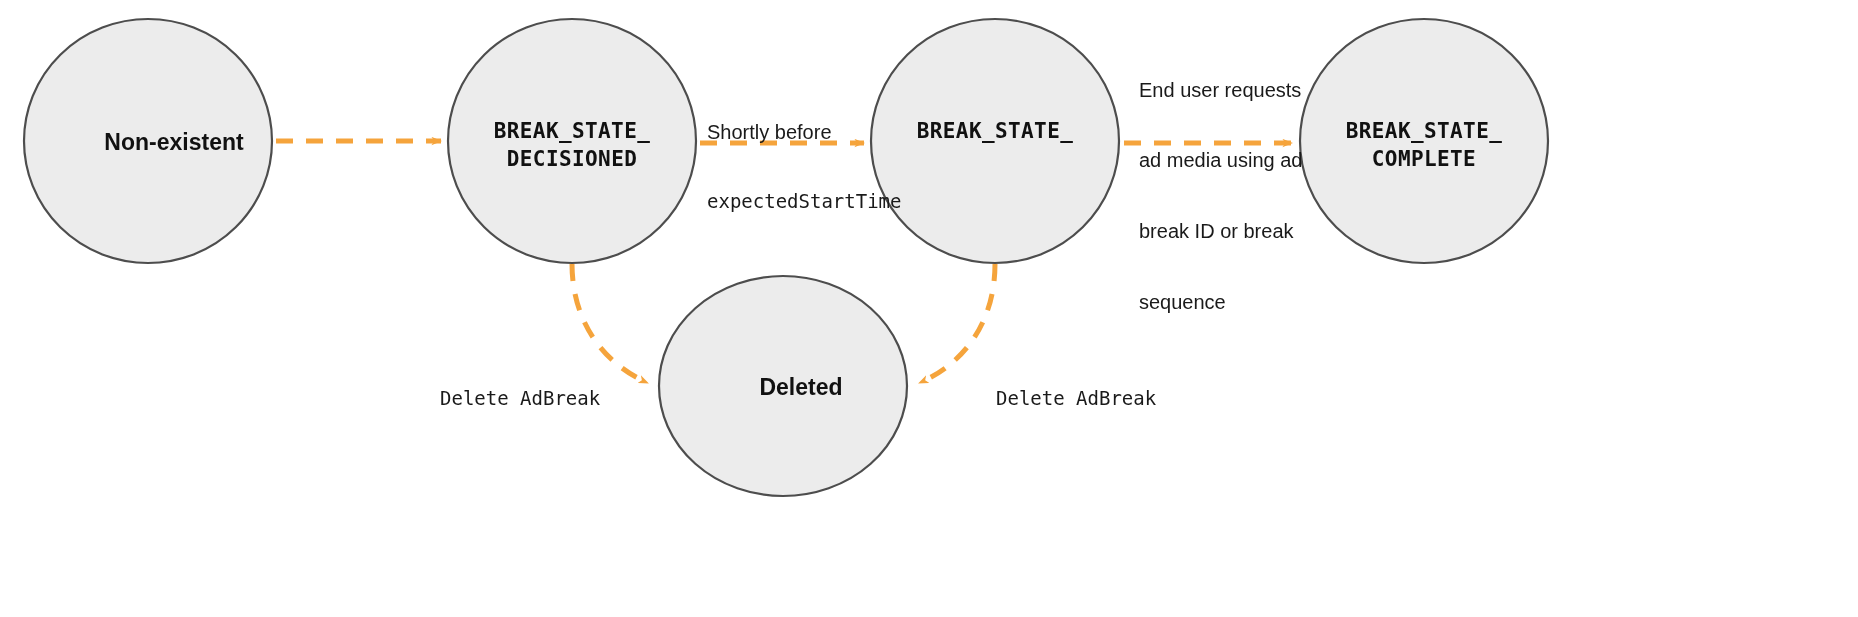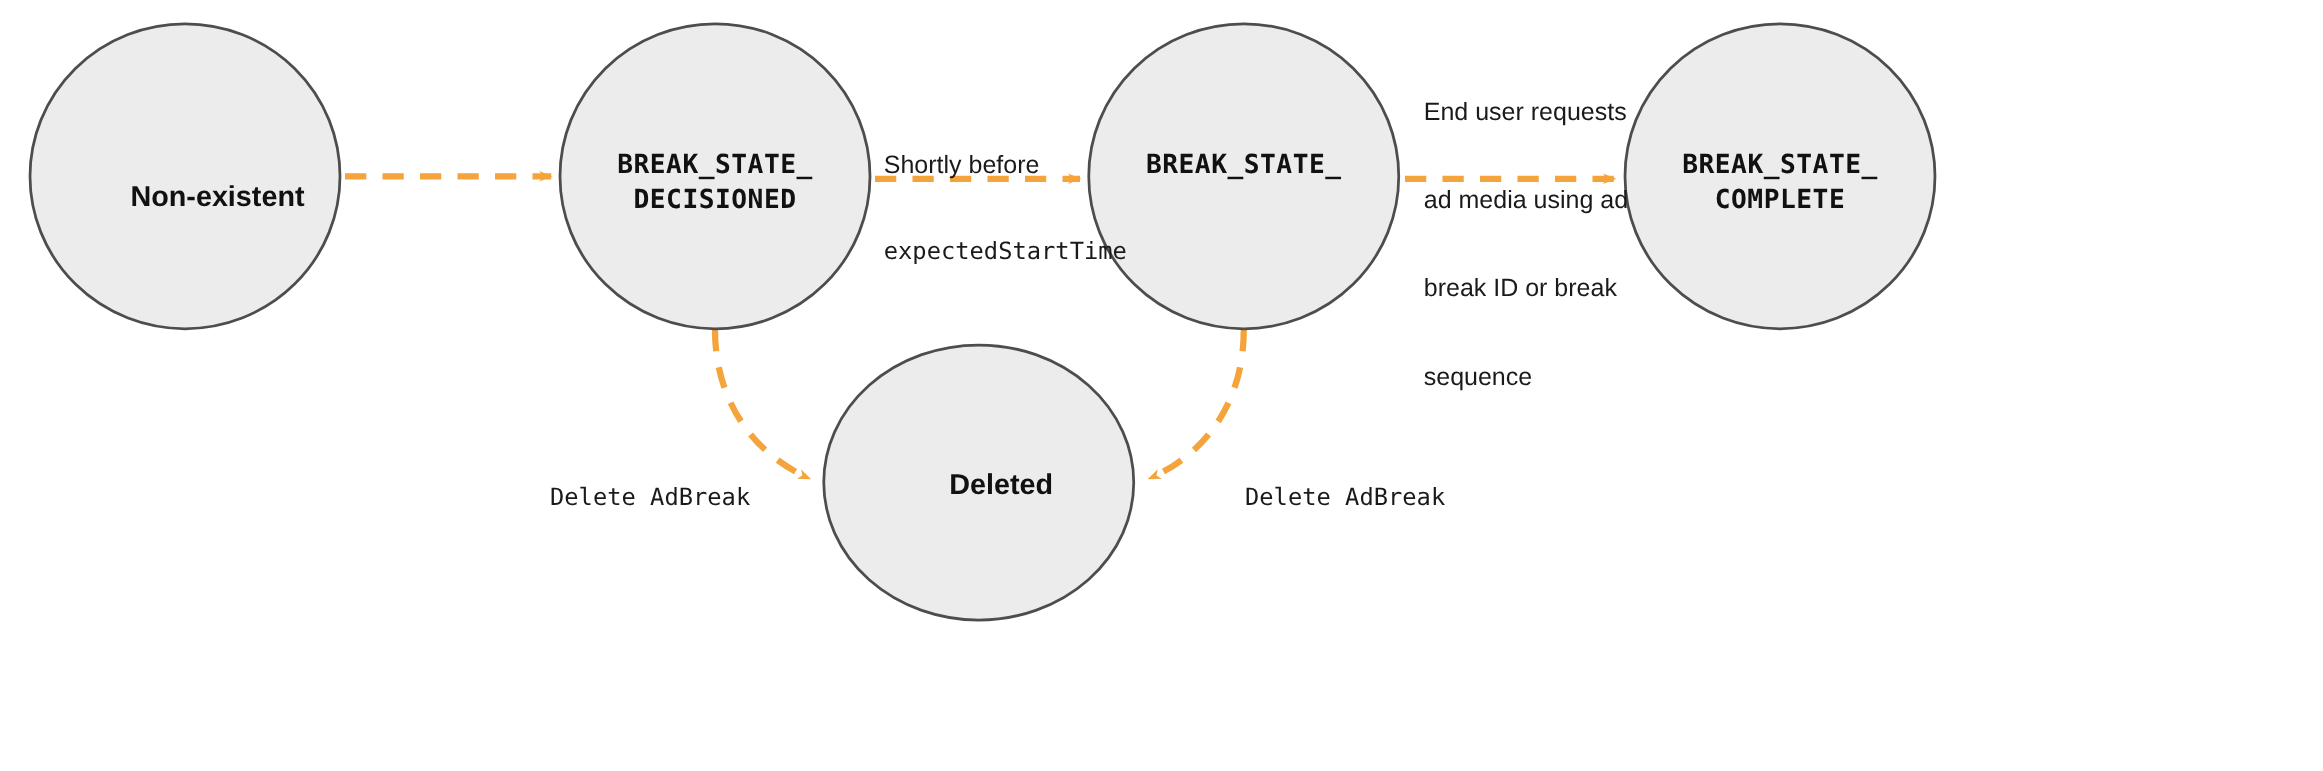--- a/index.html
+++ b/index.html
@@ -94,21 +94,21 @@
 
     <ellipse cx="572" cy="141" rx="124" ry="122" fill="#ececec" stroke="#4d4d4d" stroke-width="2.2"></ellipse>
 
     <ellipse cx="995" cy="141" rx="124" ry="122" fill="#ececec" stroke="#4d4d4d" stroke-width="2.2"></ellipse>
 
     <ellipse cx="1424" cy="141" rx="124" ry="122" fill="#ececec" stroke="#4d4d4d" stroke-width="2.2"></ellipse>
 
     <ellipse cx="783" cy="386" rx="124" ry="110" fill="#ececec" stroke="#4d4d4d" stroke-width="2.2"></ellipse>
   </svg>
 
-  <div class="node-label sans" style="left:24px; top:127px; width:300px;margin-top:15px;">
+  <div class="node-label sans" style="left:24px; top:127px; width:300px;">
     <span>Non-existent</span>
   </div>
 
   <div class="node-label mono" style="left:448px; top:118px; width:248px;">
     <span class="el-line">BREAK_STATE_</span>
     <span class="el-line">DECISIONED</span>
   </div>
 
   <div class="node-label mono" style="left:871px; top:118px; width:248px;">
     <span class="el-line">BREAK_STATE_</span>

